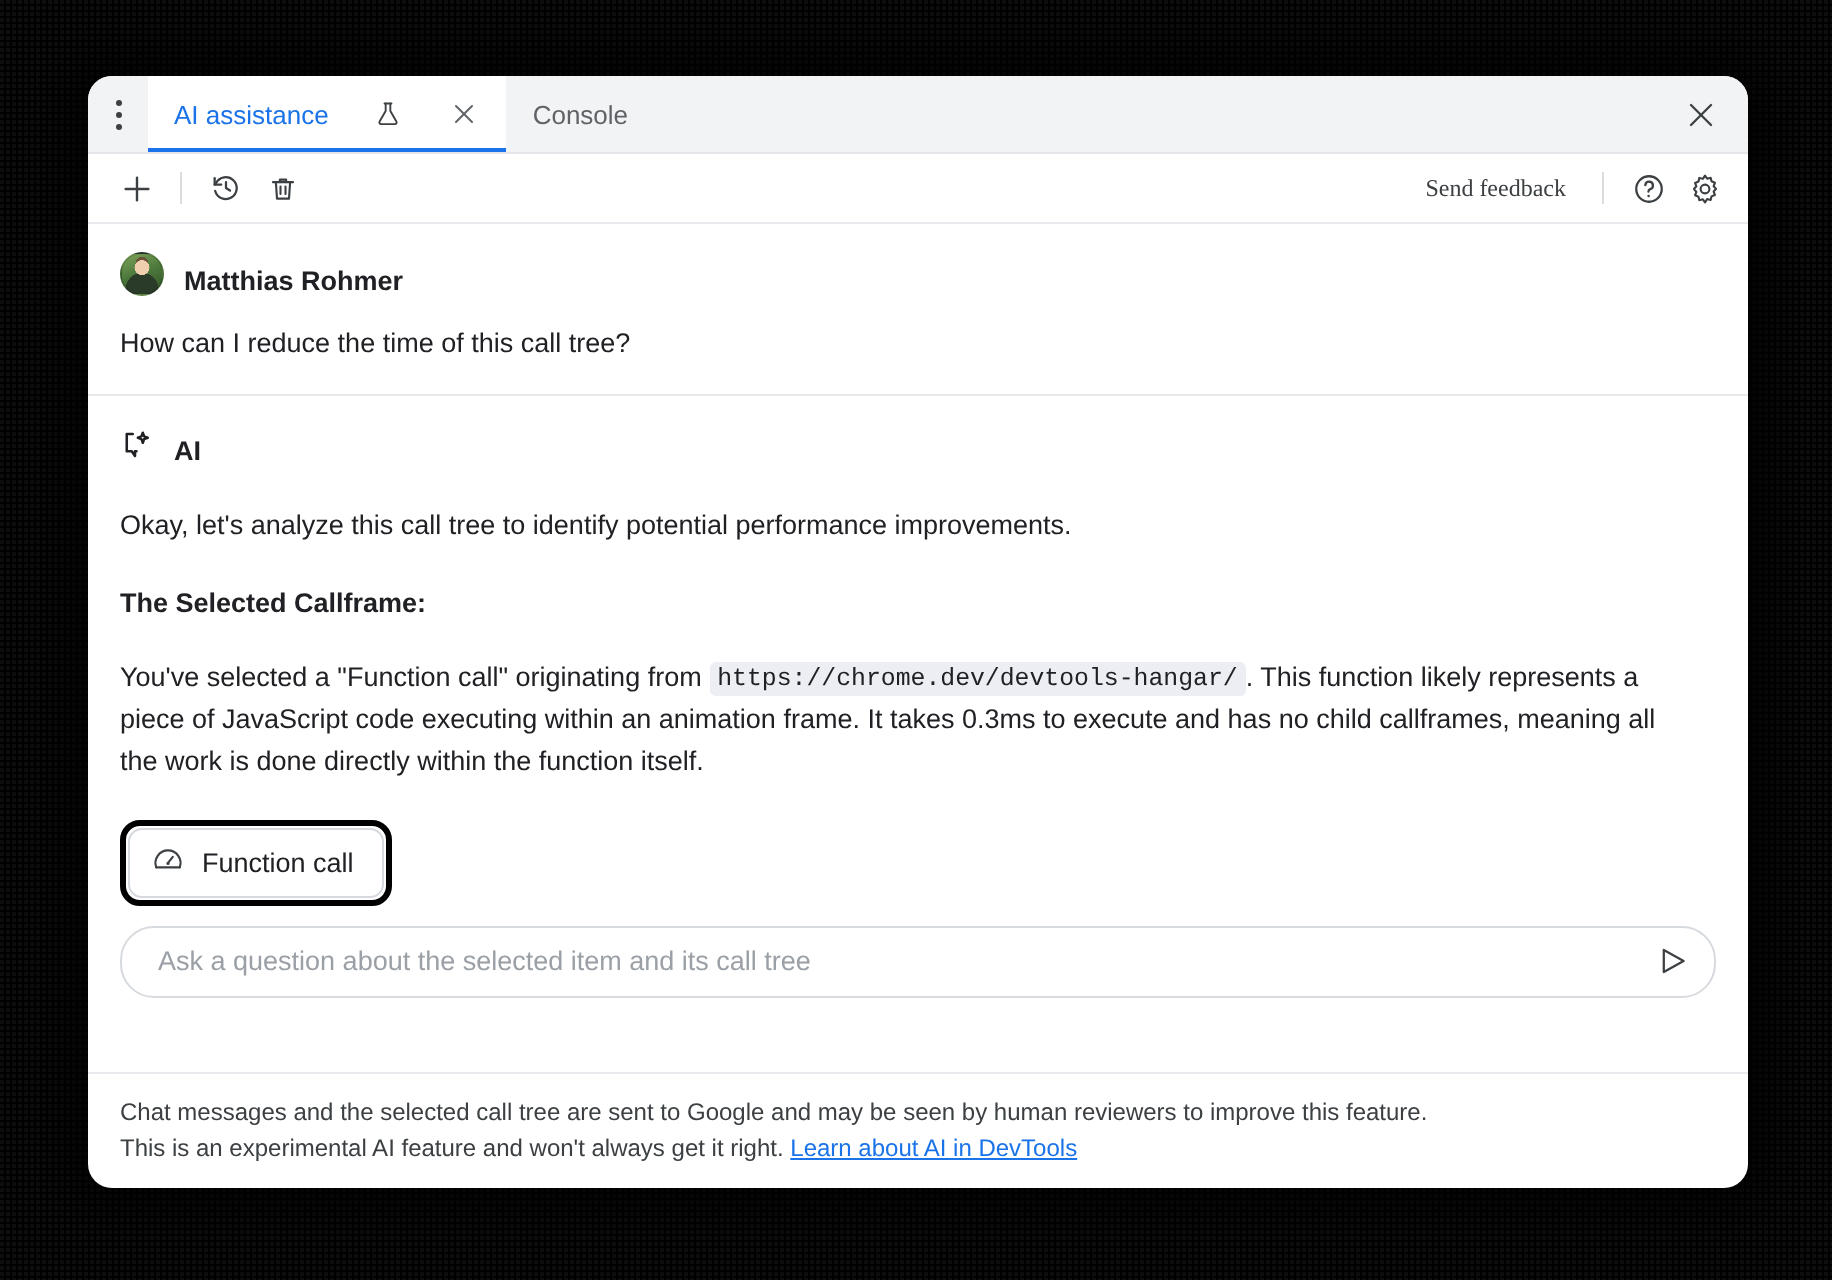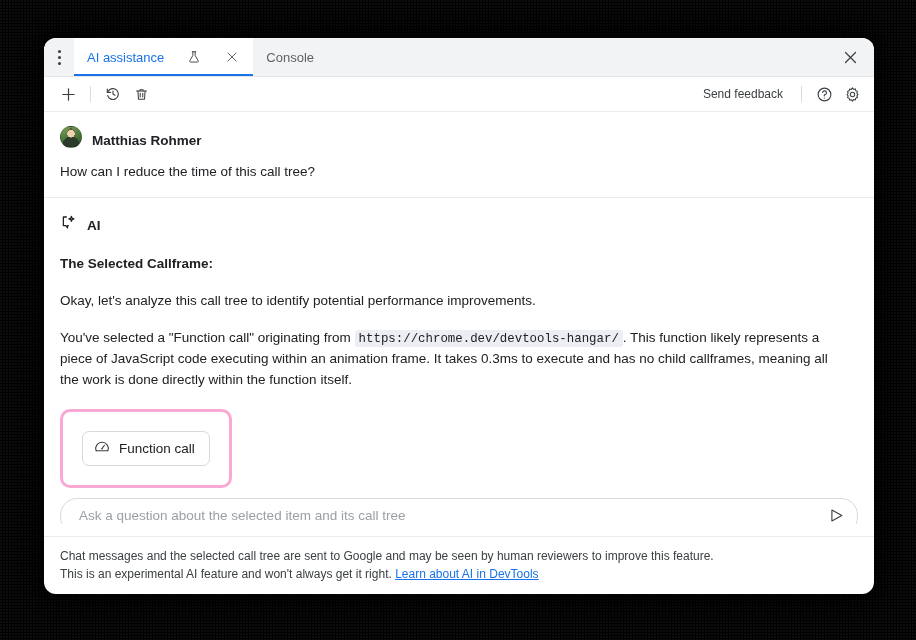--- a/index.html
+++ b/index.html
@@ -81,21 +81,21 @@
     flex: 0 0 auto;
   }
   .tb-btn {
     width: 28px; height: 26px;
     display: flex; align-items: center; justify-content: center;
     cursor: pointer; border-radius: 4px;
   }
   .tb-sep { width: 1px; height: 16px; background: #dadce0; margin: 0 8px; }
   .tb-spacer { flex: 1; }
   .feedback-link {
-    font-size: 12px; color: #3c4043; cursor: pointer; padding: 0 10px;
+    font-size: 12px; color: #3c4043; cursor: pointer; padding: 0 10px; font-family: Liberation Serif, serif;
   }
 
   
   .convo { flex: 1 1 auto; overflow: hidden; background: #fff; }
 
   .user-block { padding: 14px 16px 0 16px; }
   .user-head { display: flex; align-items: flex-end; gap: 10px; }
   .avatar {
     width: 22px; height: 22px; border-radius: 50%;
     background:
@@ -140,23 +140,23 @@
     font-size: 12.4px;
     padding: 1.5px 4px;
     border-radius: 3px;
     color: #202124;
   }
 
   
   .fc-wrap {
     margin: 18px 0 0 16px;
     display: inline-block;
-    border: 3px solid #f9a8d4;
+    border: 3px solid #000000;
     border-radius: 10px;
-    padding: 19px;
+    padding: 1px;
   }
   .fc-chip {
     display: inline-flex; align-items: center; gap: 9px;
     background: #fff;
     border: 1px solid #d6d9de;
     border-radius: 7px;
     padding: 7px 14px 7px 11px;
     font-size: 13.5px; color: #202124;
     cursor: pointer;
   }
@@ -308,23 +308,23 @@
           <svg width="18" height="18" viewBox="0 0 24 24" fill="none" stroke="#202124" stroke-width="1.7" stroke-linecap="round" stroke-linejoin="round">
             <path d="M8.5 4H4.5v11.5h3.3L10 18.6v-3.1h1"></path>
             <path d="M15.2 3.2l.9 2.4 2.4.9-2.4.9-.9 2.4-.9-2.4-2.4-.9 2.4-.9z"></path>
           </svg>
         </span>
         <span class="ai-label">AI</span>
       </div>
 
     </div>
 
+    <div class="para">Okay, let's analyze this call tree to identify potential performance improvements.</div>
+
     <div class="para bold">The Selected Callframe:</div>
-
-    <div class="para">Okay, let's analyze this call tree to identify potential performance improvements.</div>
 
     <div class="para wide"><span>You've selected a "Function call" originating from</span> <code class="inline">https://chrome.dev/devtools-hangar/</code><span>. This function likely represents a piece of JavaScript code executing within an animation frame. It takes 0.3ms to execute and has no child callframes, meaning all the work is done directly within the function itself.</span></div>
 
     <div class="fc-wrap">
       <div class="fc-chip">
         <span>
           <svg width="16" height="16" viewBox="0 0 24 24" fill="none" stroke="#3c4043" stroke-width="1.6" stroke-linecap="round" stroke-linejoin="round">
             <path d="M3.2 17.5a9.4 9.4 0 1 1 17.6 0"></path>
             <path d="M3.2 17.5h17.6"></path>
             <path d="M12 14.2l3.6-4.6"></path>

